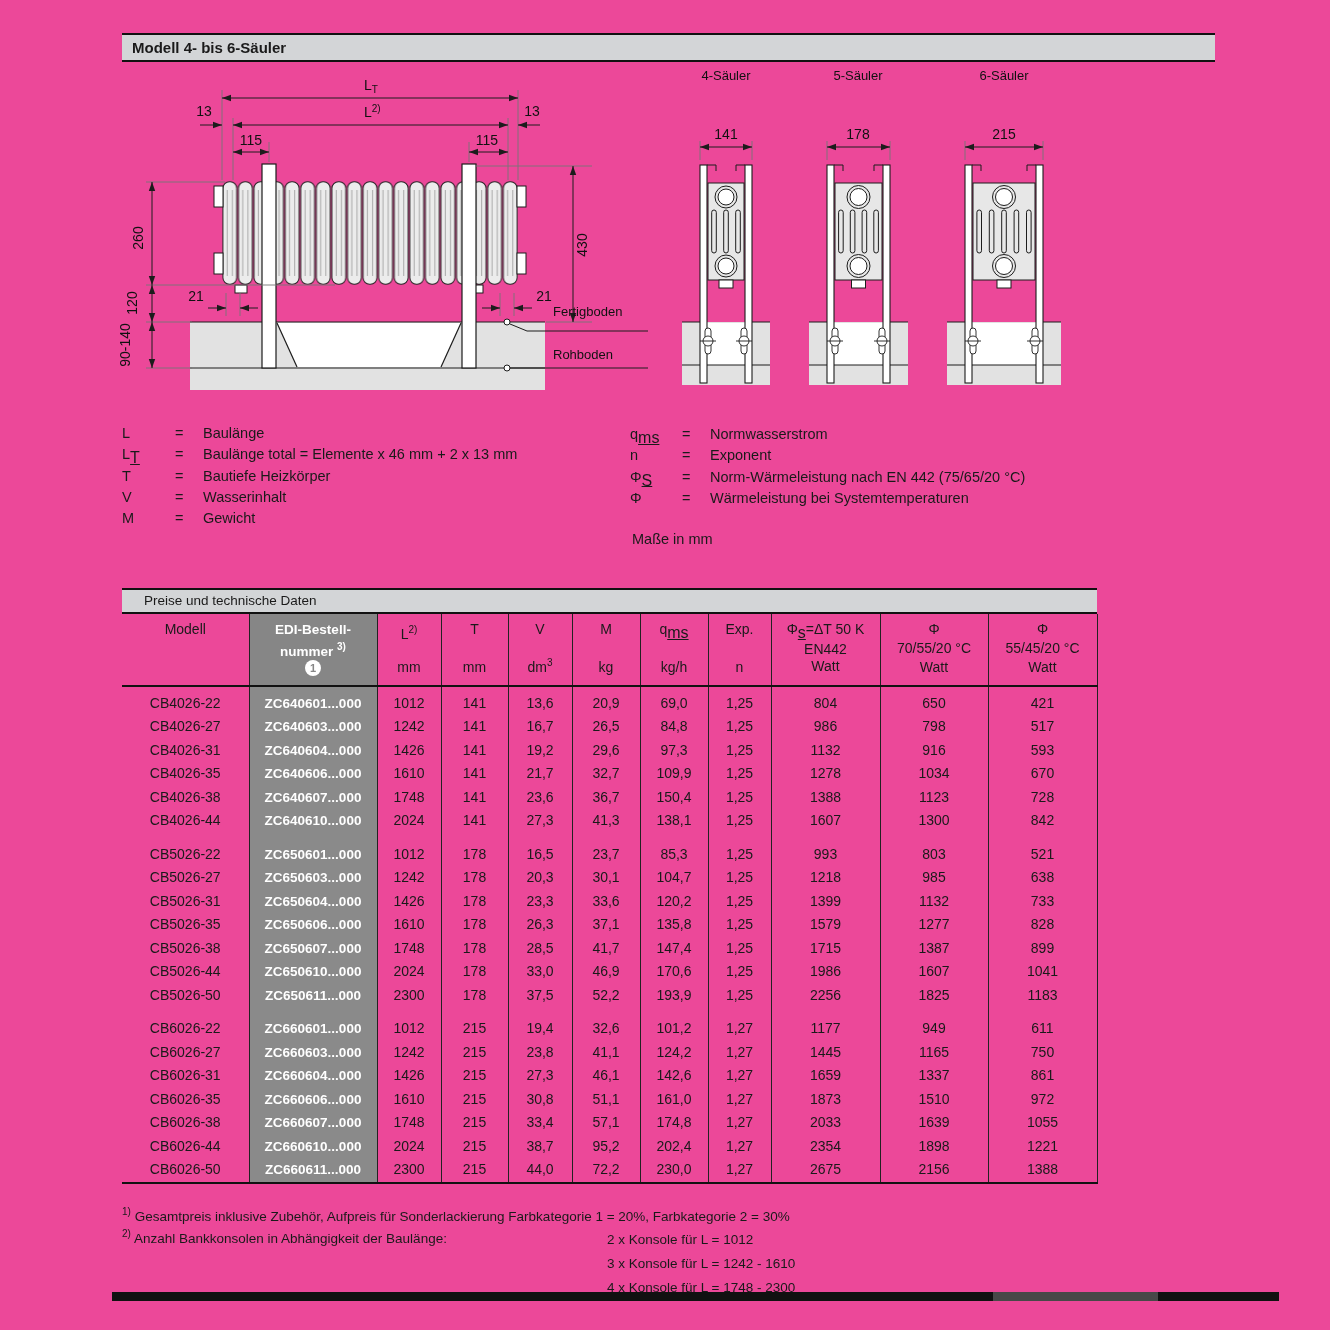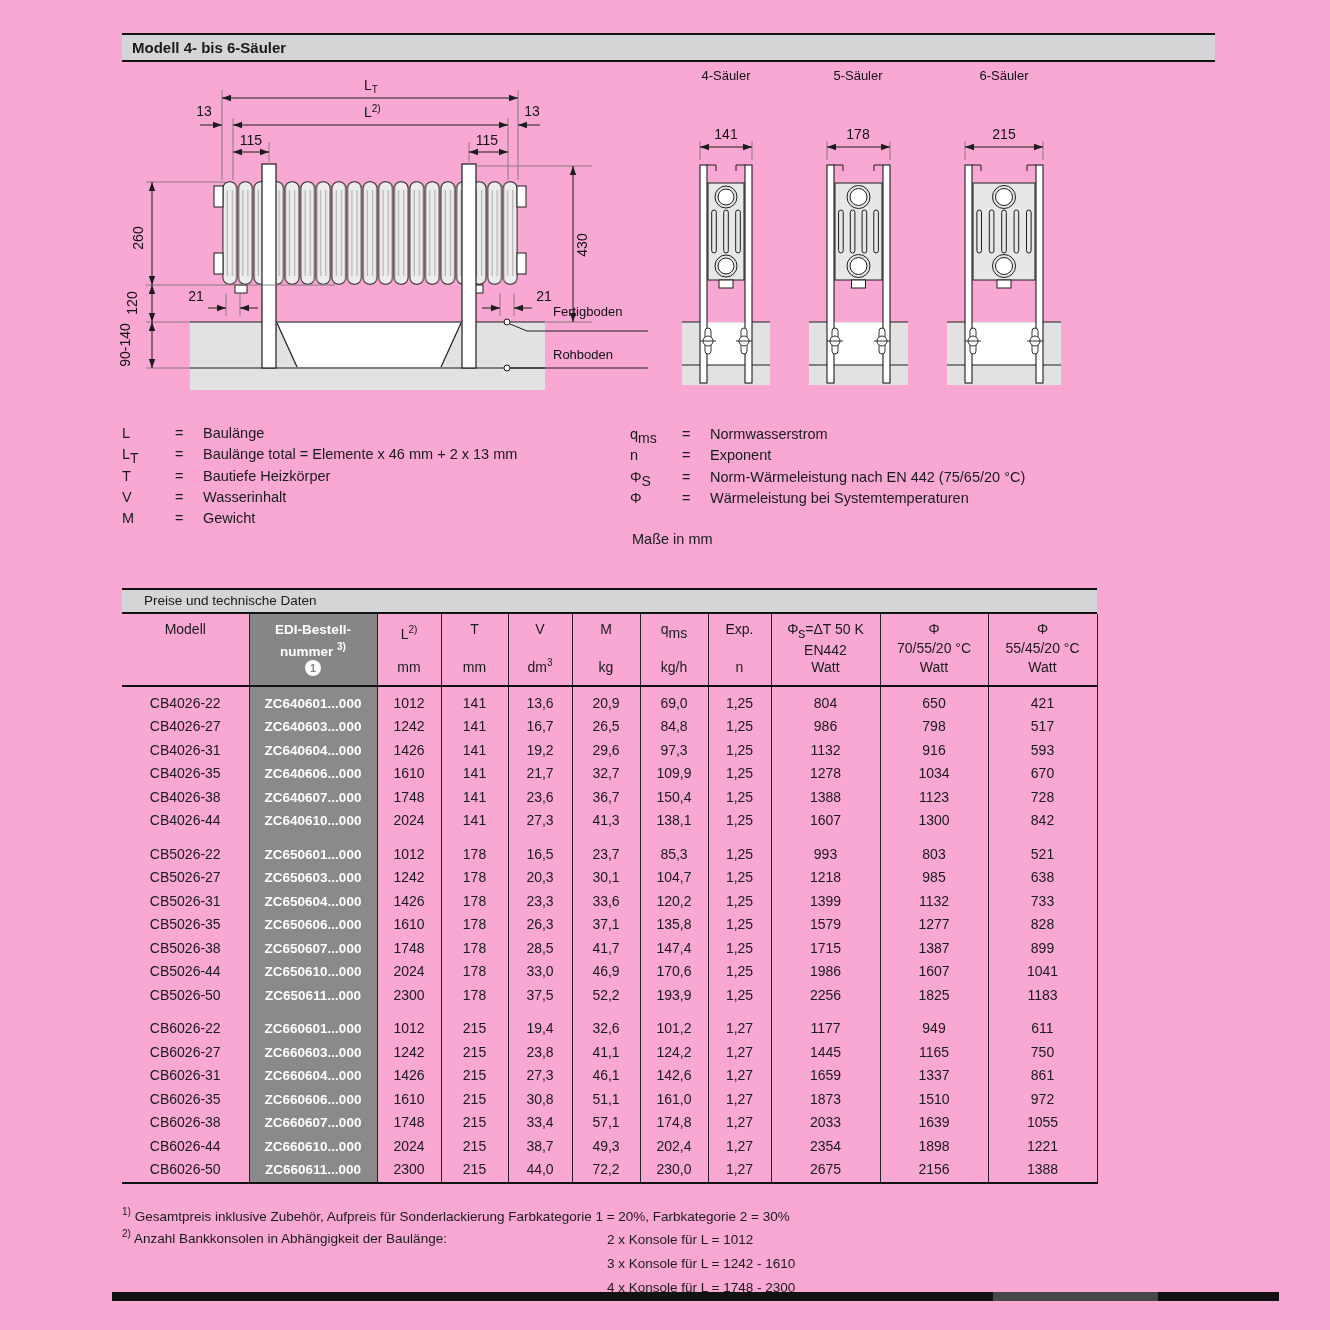--- a/index.html
+++ b/index.html
@@ -1,37 +1,37 @@
 <!DOCTYPE html>
 <html><head>
 <meta charset="utf-8">
 <style>
   html,body{margin:0;padding:0;background:#fff;}
-  #page{position:relative;width:1330px;height:1330px;background:#f9a8d4;
+  #page{position:relative;width:1330px;height:1330px;background:#ec4899;
         font-family:"Liberation Sans",sans-serif;color:#1a1a1a;overflow:hidden;}
 
   
   .titlebar{position:absolute;left:122px;top:33px;width:1083px;height:25px;
     background:#d3d5d7;border-top:2px solid #111;border-bottom:2px solid #111;
     font-size:15px;font-weight:bold;line-height:25px;padding-left:10px;box-sizing:content-box;}
 
   
   #diagram{position:absolute;left:110px;top:62px;width:1100px;height:348px;}
   #diagram text{font-family:"Liberation Sans",sans-serif;font-size:13px;fill:#111;}
   #diagram text.dim{font-size:14px;}
 
   
   .legend{position:absolute;font-size:14.5px;}
   #legend-left{left:122px;top:423px;}
   #legend-right{left:630px;top:424px;}
   .lg-row{display:flex;height:21.3px;line-height:21.3px;}
   #legend-left .lg-sym{width:53px;}
   #legend-right .lg-sym{width:52px;}
   .lg-eq{width:28px;}
-  sub{font-size:14px;}
+  sub{font-size:16px;text-decoration:underline;}
   sup{font-size:10px;}
   .units-note{position:absolute;left:632px;top:531px;font-size:14.5px;}
 
   
   .tablewrap{position:absolute;left:122px;top:588px;width:975px;}
   .tabletitle{height:22px;background:#d3d5d7;border-top:2px solid #111;border-bottom:2px solid #111;
     font-size:13.5px;line-height:22px;padding-left:22px;}
   table{border-collapse:collapse;table-layout:fixed;width:975px;border-bottom:2px solid #111;}
   th,td{border-right:1px solid #222;padding:0;text-align:center;font-size:14px;}
   th{height:67px;font-weight:normal;vertical-align:top;}
@@ -703,21 +703,21 @@
             <td>2033</td>
             <td>1639</td>
             <td>1055</td>
           </tr>
           <tr>
             <td>CB6026-44</td>
             <td class="edi">ZC660610...000</td>
             <td>2024</td>
             <td>215</td>
             <td>38,7</td>
-            <td>49,3</td>
+            <td>95,2</td>
             <td>202,4</td>
             <td>1,27</td>
             <td>2354</td>
             <td>1898</td>
             <td>1221</td>
           </tr>
           <tr>
             <td>CB6026-50</td>
             <td class="edi">ZC660611...000</td>
             <td>2300</td>

